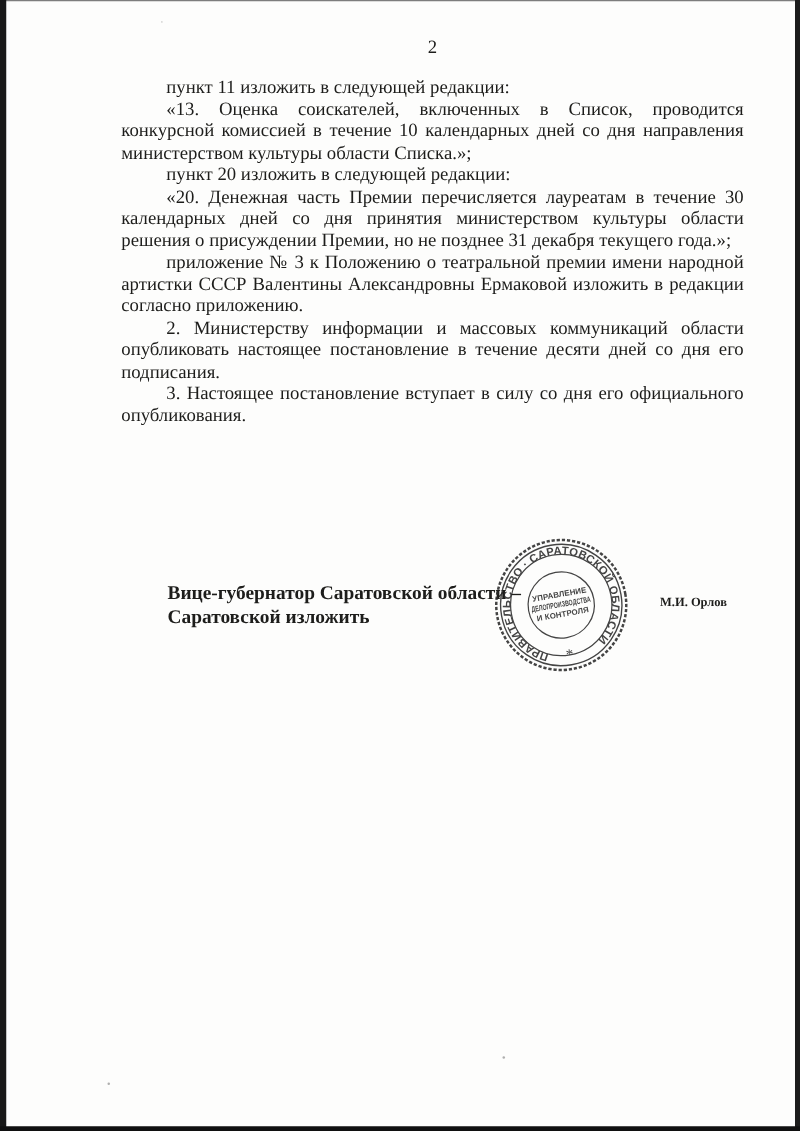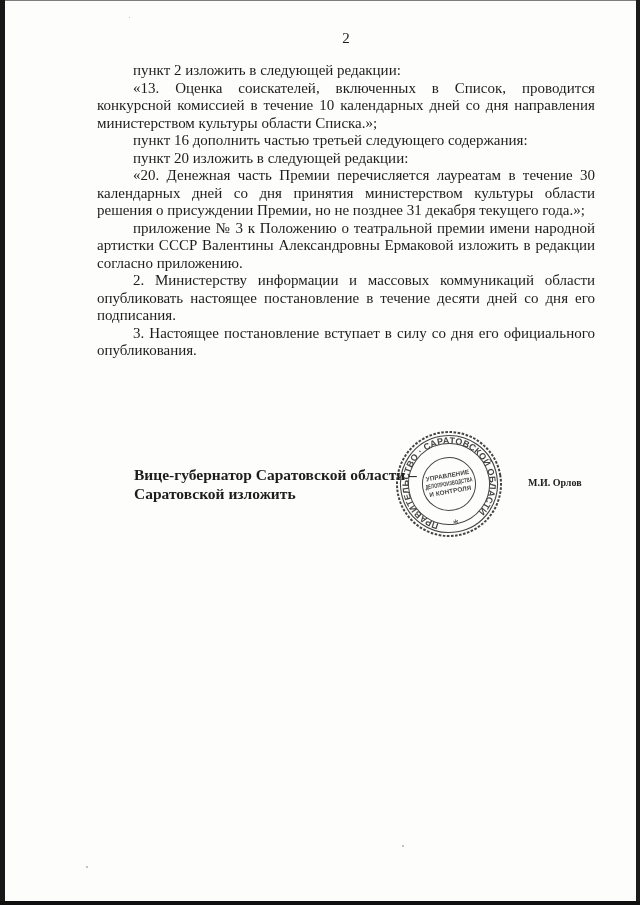--- a/index.html
+++ b/index.html
@@ -58,23 +58,22 @@
 <div class="page">
 
   <div class="edge-top"></div>
   <div class="edge-left"></div>
   <div class="edge-right"></div>
   <div class="edge-bottom"></div>
 
   <div class="page-number">2</div>
 
   <div class="doc-body">
-    <p>пункт 2 изложить в следующей редакции:</p>
+    <p>пункт 11 изложить в следующей редакции:</p>
     <p>«13. Оценка соискателей, включенных в Список, проводится конкурсной комиссией в течение 10 календарных дней со дня направления министерством культуры области Списка.»;</p>
-    <p>пункт 16 дополнить частью третьей следующего содержания:</p>
     <p>пункт 20 изложить в следующей редакции:</p>
     <p>«20. Денежная часть Премии перечисляется лауреатам в течение 30 календарных дней со дня принятия министерством культуры области решения о присуждении Премии, но не позднее 31 декабря текущего года.»;</p>
     <p>приложение № 3 к Положению о театральной премии имени народной артистки СССР Валентины Александровны Ермаковой изложить в редакции согласно приложению.</p>
     <p>2. Министерству информации и массовых коммуникаций области опубликовать настоящее постановление в течение десяти дней со дня его подписания.</p>
     <p>3. Настоящее постановление вступает в силу со дня его официального опубликования.</p>
   </div>
 
   <div class="signature">
     <div>Вице-губернатор Саратовской области –</div>
     <div>Саратовской изложить</div>

